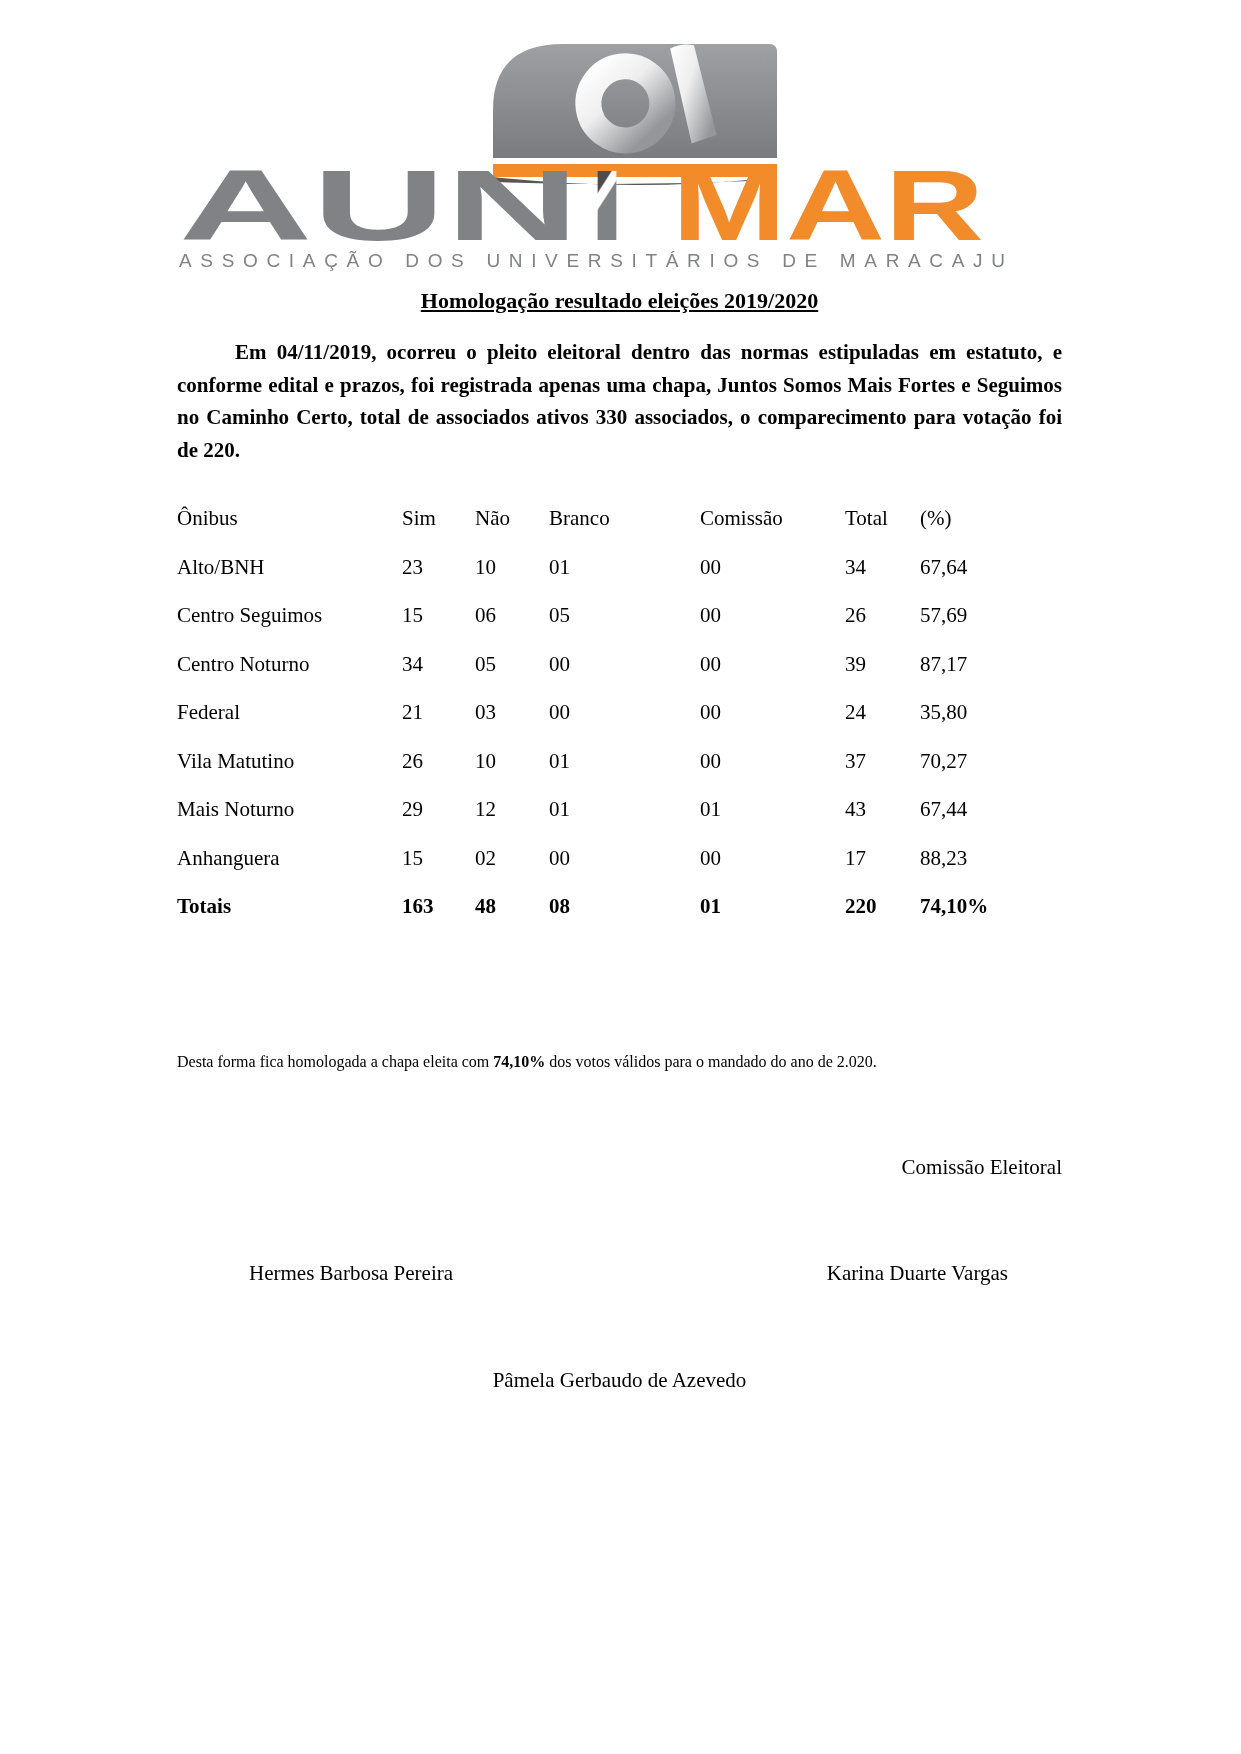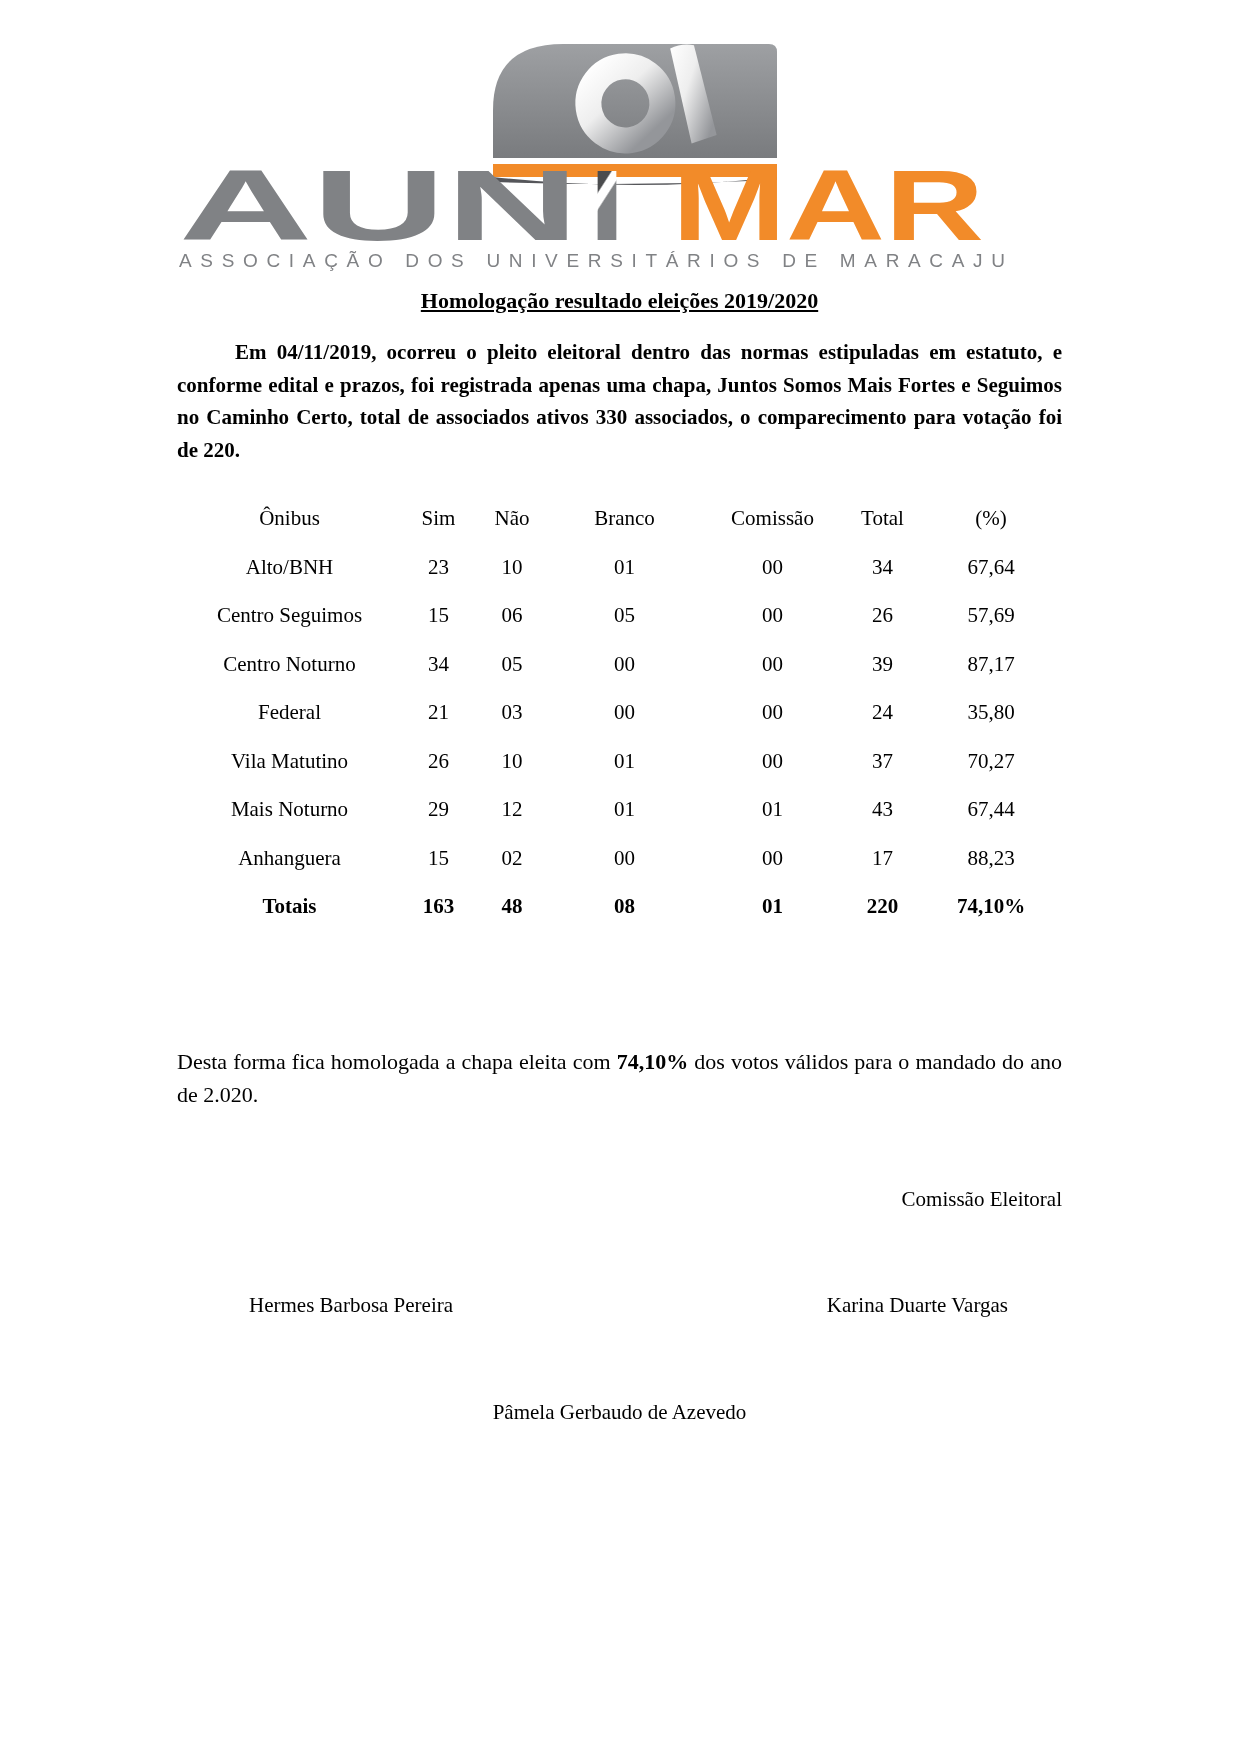--- a/index.html
+++ b/index.html
@@ -31,34 +31,34 @@
   
   p.intro{
     margin:22px 0 0 0;
     font-size:21px;
     line-height:32.5px;
     text-align:justify;
     text-indent:58px;
     font-weight:bold;
   }
   
-  .rtable{ margin-top:36px; font-size:21px;text-align:center; }
+  .rtable{ margin-top:36px; font-size:21px; }
   .tr{
     display:grid;
     grid-template-columns:225px 73px 74px 151px 145px 75px 1fr;
     height:32px;
     line-height:32px;
     margin-bottom:16.5px;
     white-space:nowrap;
   }
   .tr.totals{ font-weight:bold; }
   
   p.closing{
     margin:124px 0 0 0;
-    font-size:22px;
+    font-size:16px;
     line-height:32.5px;
     text-align:justify;
   }
   p.dateline{
     margin:82px 0 0 0;
     font-size:21px;
     text-align:center;
   }
   p.committee{
     margin:76px 0 0 0;

